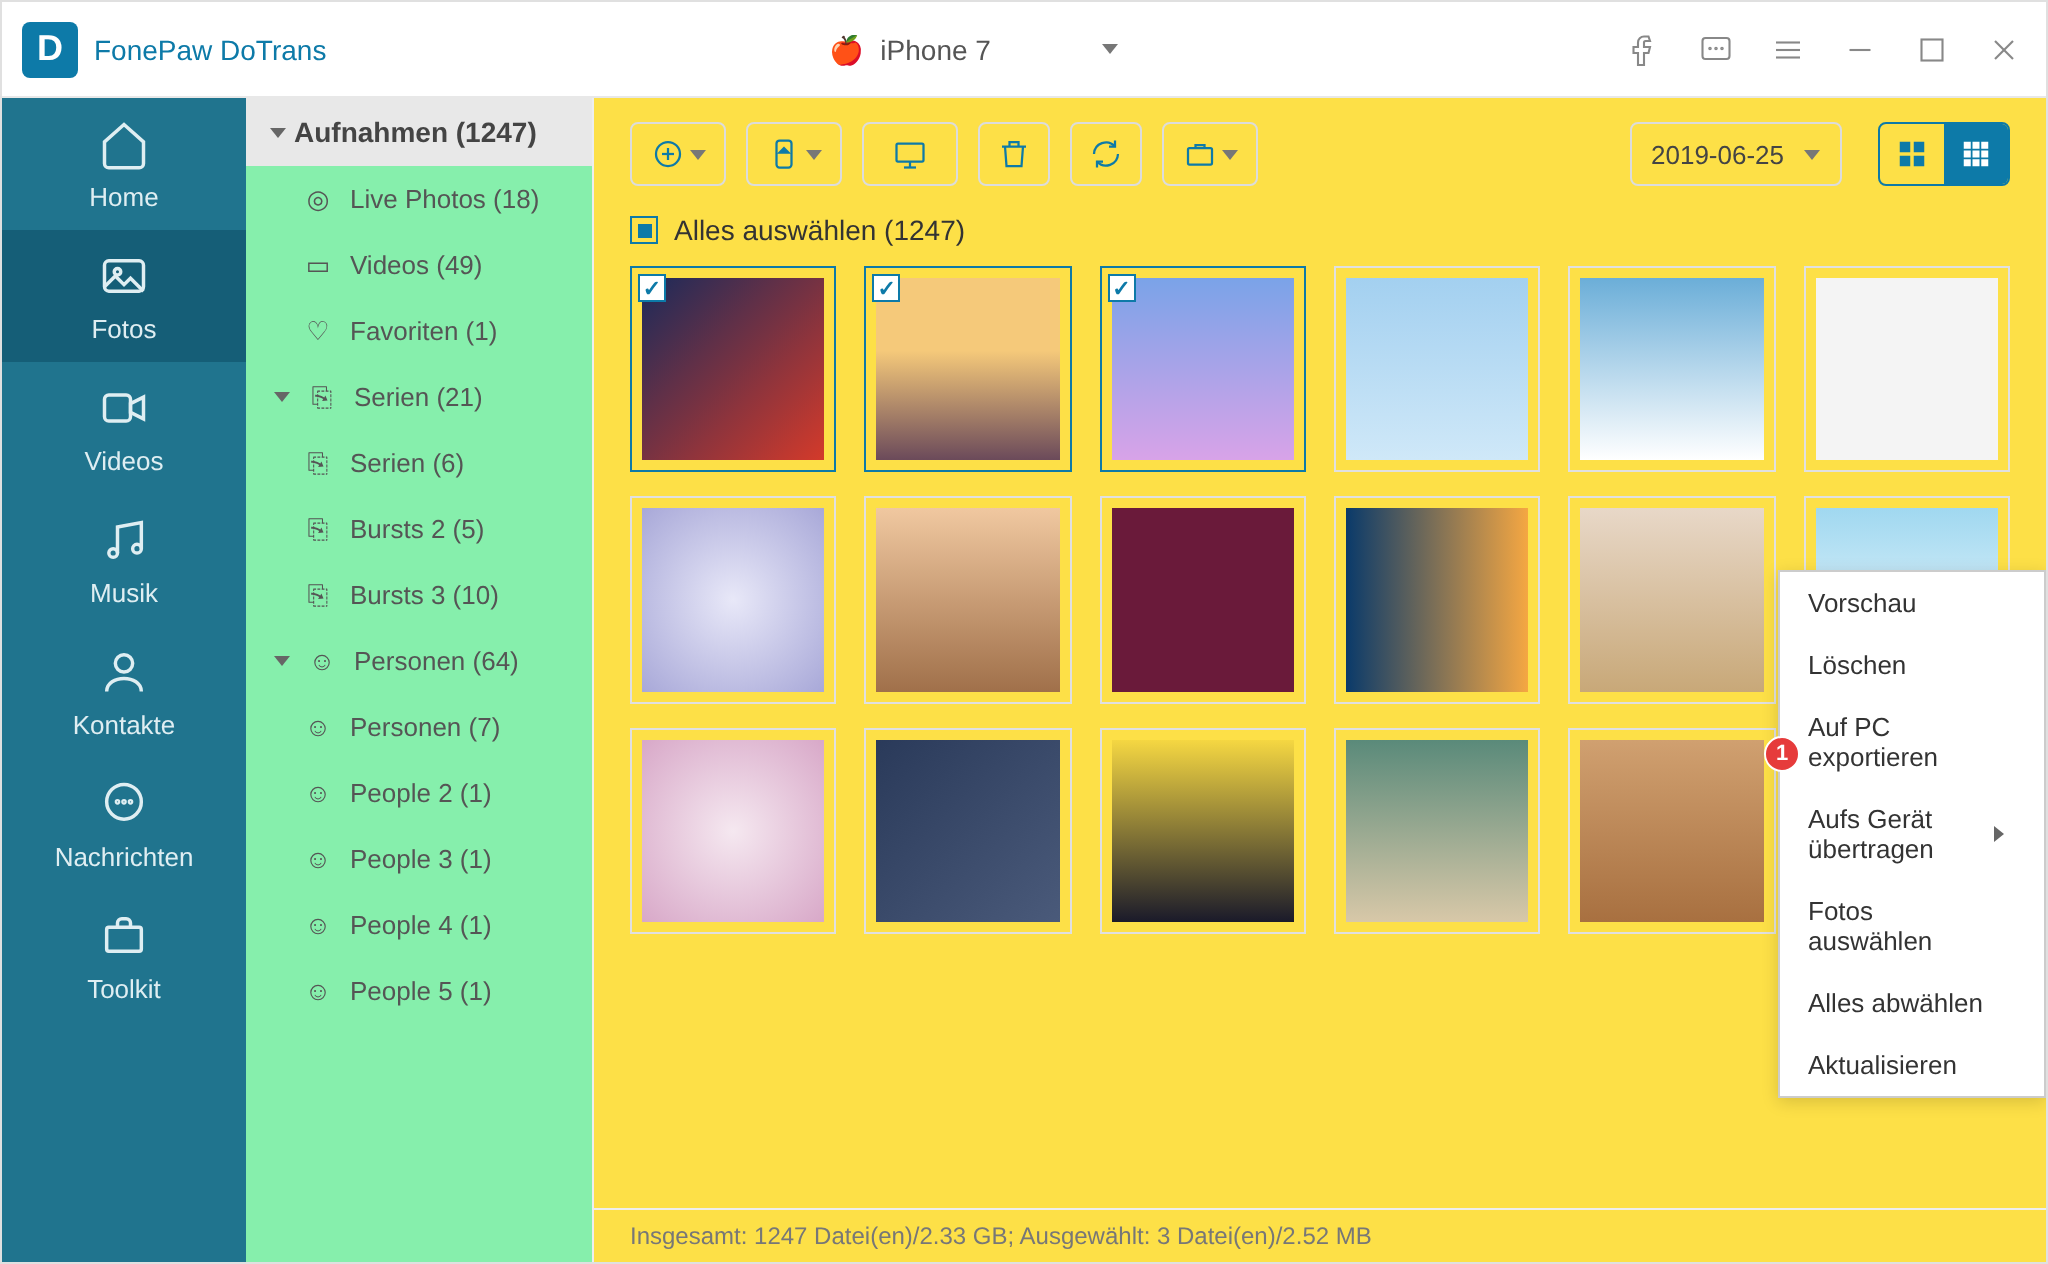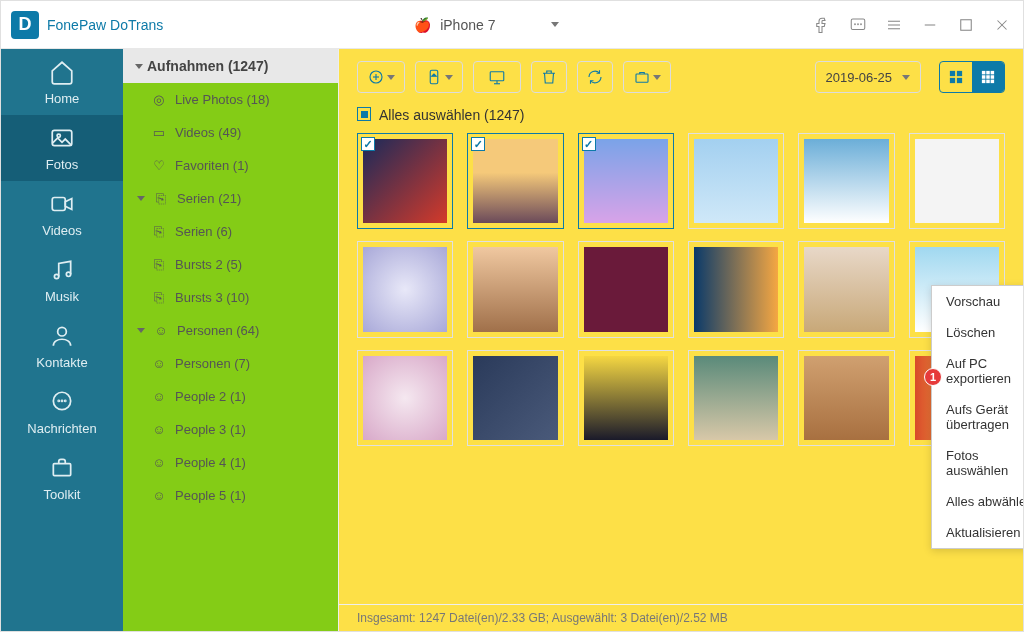--- a/index.html
+++ b/index.html
@@ -17,40 +17,40 @@
 
 .main { flex: 1; display: flex; overflow: hidden; }
 
 
 .sidebar { width: 122px; background: #20748e; display: flex; flex-direction: column; }
 .sb-item { height: 66px; display: flex; flex-direction: column; align-items: center; justify-content: center; color: #dfeef2; gap: 6px; cursor: pointer; font-size: 13px; }
 .sb-item.active { background: #155e77; }
 .sb-item svg { width: 26px; height: 26px; stroke: currentColor; fill: none; stroke-width: 1.6; }
 
 
-.cat-tree { width: 216px; background: #84cc16; border-right: 1px solid #eee; overflow: hidden; }
+.cat-tree { width: 174px; background: #86efac; border-right: 1px solid #eee; overflow: hidden; }
 .cat-head { background: #e8e8e8; padding: 9px 12px; font-size: 14px; font-weight: 600; color: #444; display: flex; align-items: center; gap: 4px; cursor: pointer; }
 .cat-sub, .cat-grp { padding: 9px 12px 9px 28px; font-size: 13px; color: #555; display: flex; align-items: center; gap: 8px; cursor: pointer; }
 .cat-grp { padding-left: 14px; font-weight: 500; }
 .cat-tree .ico { width: 16px; height: 14px; display: inline-flex; align-items: center; justify-content: center; }
 .tri { display: inline-block; width: 0; height: 0; border-left: 4px solid transparent; border-right: 4px solid transparent; border-top: 5px solid #666; }
 
 
 .content { flex: 1; display: flex; flex-direction: column; background: #fde047; position: relative; }
 .toolbar { display: flex; align-items: center; padding: 12px 18px 8px; gap: 10px; }
 .tb-btn { border: 1px solid #dcdcdc; border-radius: 4px; height: 32px; min-width: 48px; display: flex; align-items: center; justify-content: center; cursor: pointer; color: #0d7aa8; gap: 2px; }
 .tb-btn svg { width: 18px; height: 18px; stroke: currentColor; fill: none; stroke-width: 1.5; }
 .tb-btn.narrow { min-width: 36px; }
 .date-sel { margin-left: auto; border: 1px solid #dcdcdc; border-radius: 4px; height: 32px; padding: 0 10px; display: flex; align-items: center; gap: 10px; font-size: 13px; color: #444; cursor: pointer; }
 .view-toggle { margin-left: 8px; display: flex; border: 1px solid #0d7aa8; border-radius: 4px; overflow: hidden; height: 32px; }
 .vt { width: 32px; display: flex; align-items: center; justify-content: center; cursor: pointer; color: #0d7aa8; }
 .vt.active { background: #0d7aa8; color: #fff; }
 .vt svg { width: 14px; height: 14px; fill: currentColor; }
 
-.selectall { padding: 6px 18px 10px; display: flex; gap: 8px; font-size: 14px; color: #333; }
+.selectall { padding: 6px 18px 10px; display: flex; align-items: center; gap: 8px; font-size: 14px; color: #333; }
 .chk { width: 14px; height: 14px; border: 1.5px solid #0d7aa8; display: inline-flex; align-items: center; justify-content: center; cursor: pointer; }
 .chk.partial::after { content:""; width: 7px; height: 7px; background: #0d7aa8; }
 
 .grid { flex: 1; overflow: hidden; padding: 0 18px; display: grid; grid-template-columns: repeat(6, 1fr); gap: 12px 14px; align-content: start; position: relative; }
 .thumb { border: 1px solid #e0e0e0; aspect-ratio: 1/1; position: relative; padding: 5px; cursor: pointer; }
 .thumb.sel { border-color: #0d7aa8; }
 .thumb .img { width: 100%; height: 100%; }
 .thumb .tchk { position: absolute; top: 3px; left: 3px; width: 14px; height: 14px; border: 1.5px solid #0d7aa8; background: #fff; display: flex; align-items: center; justify-content: center; }
 .thumb.sel .tchk::after { content:"✓"; font-size: 11px; color: #0d7aa8; font-weight: bold; }
 

